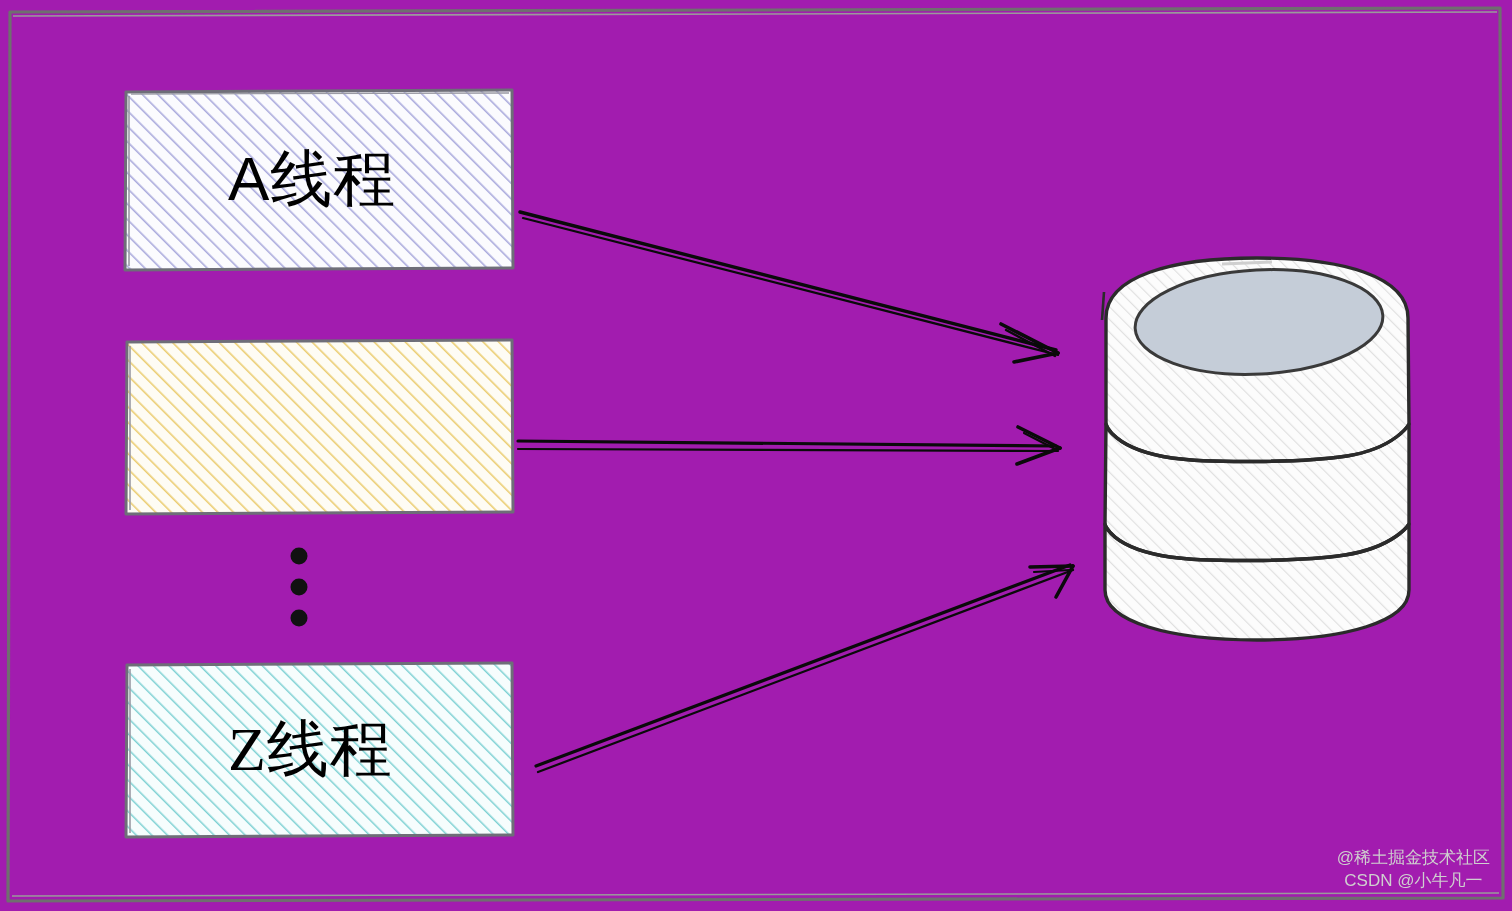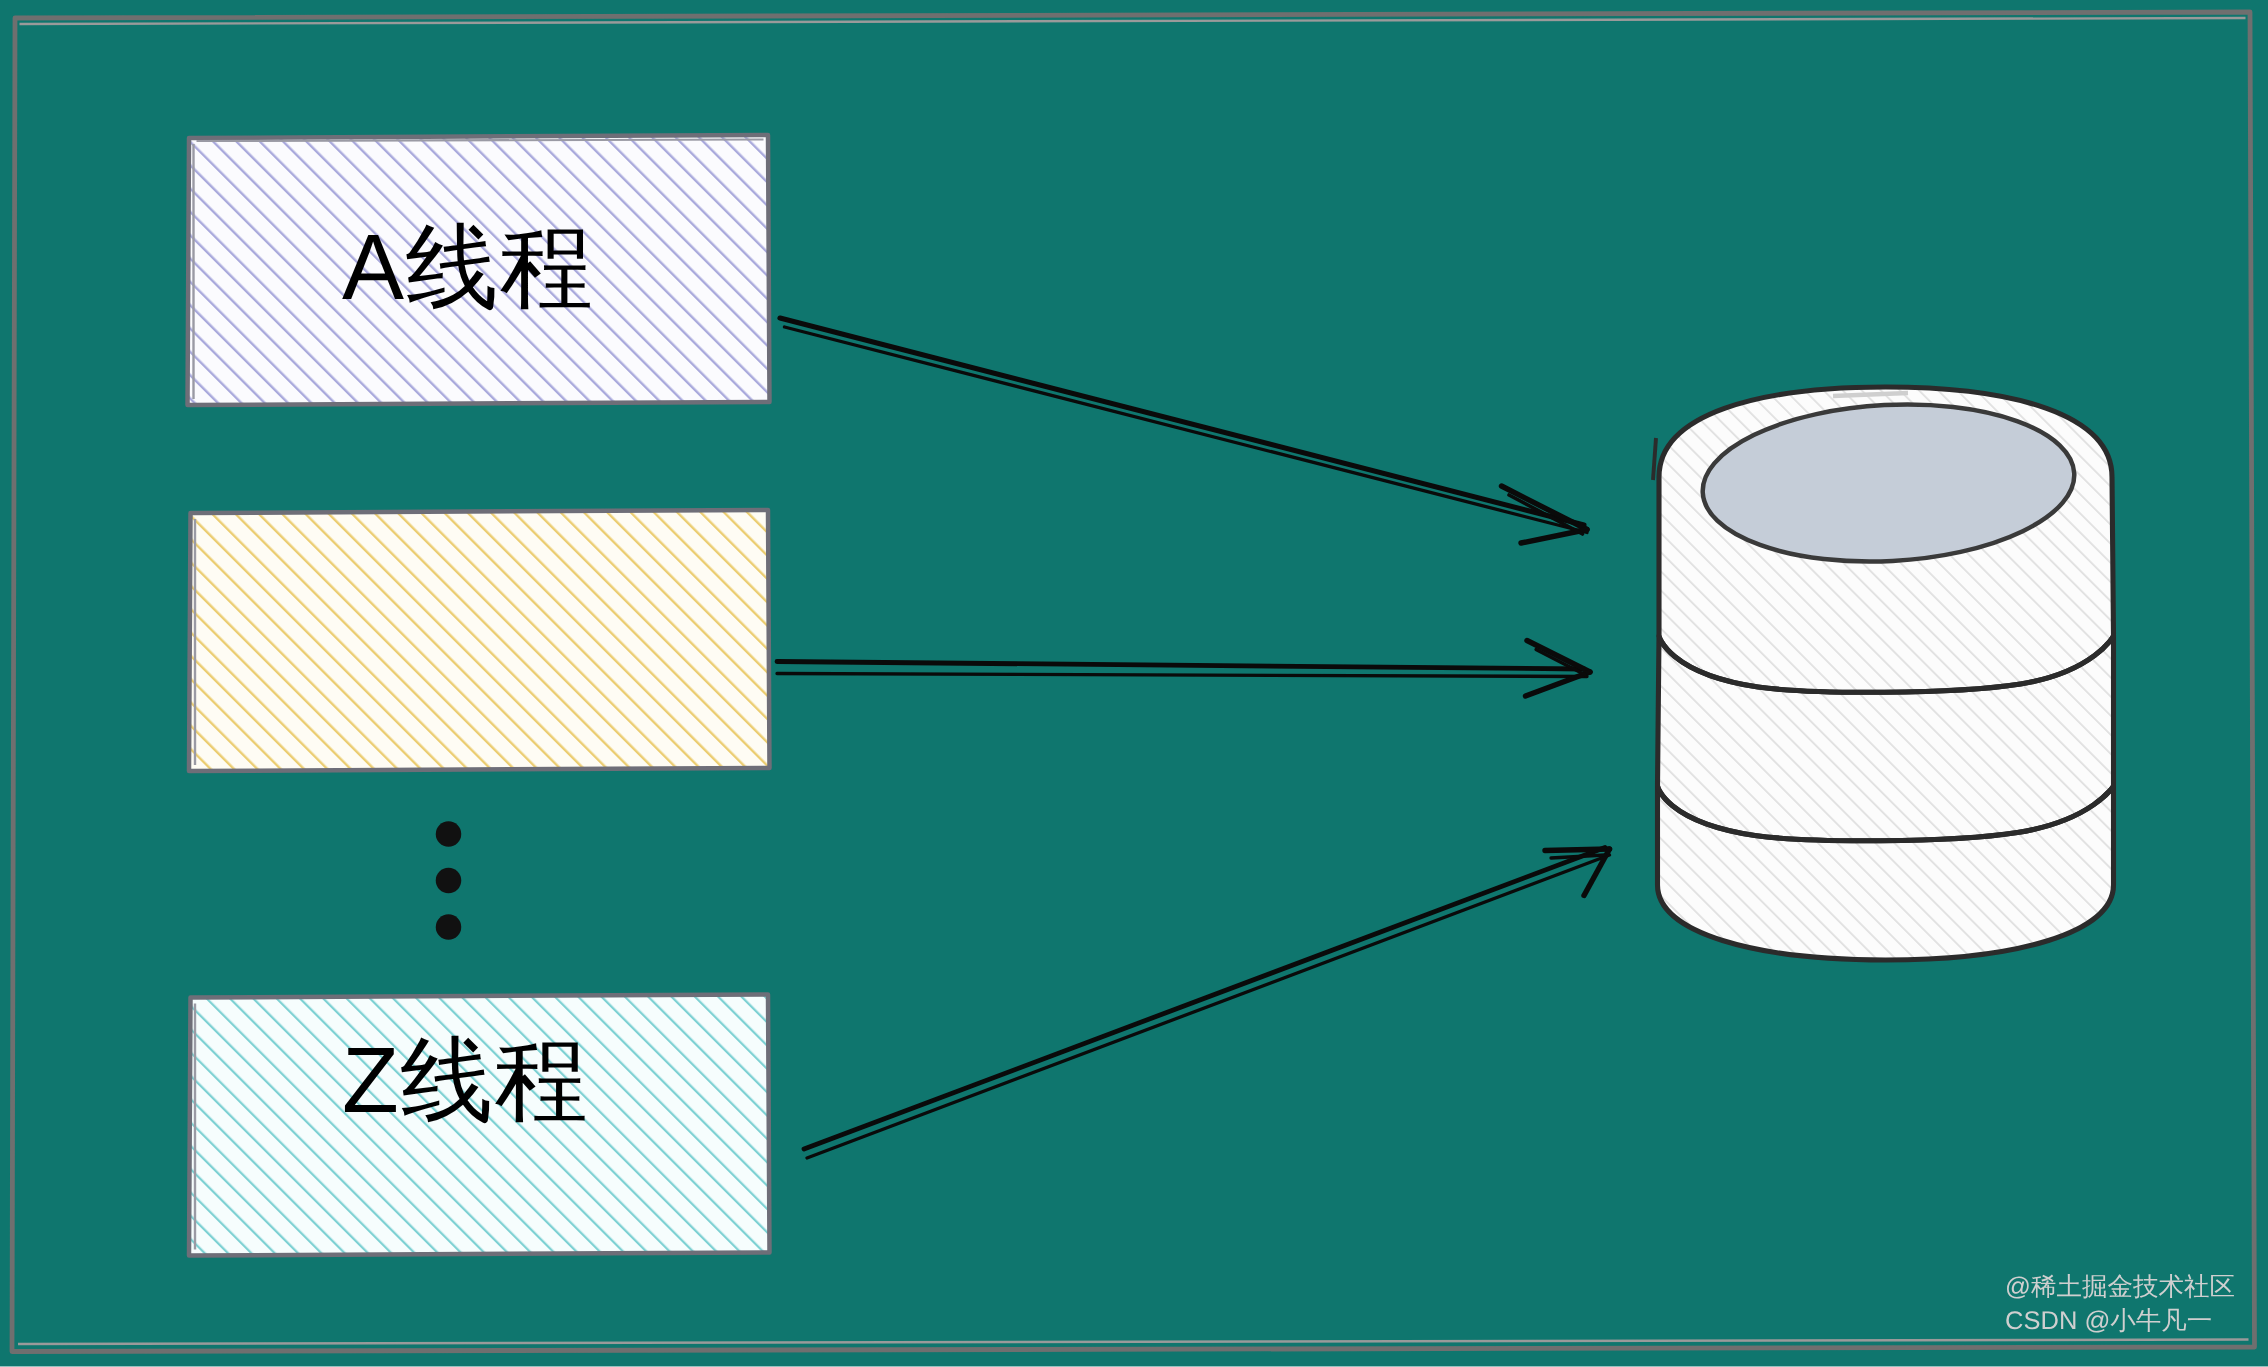--- a/index.html
+++ b/index.html
@@ -7,21 +7,21 @@
     padding: 0;
     background: #ffffff;
   }
   body {
     font-family: "Liberation Sans", "DejaVu Sans", sans-serif;
   }
   #canvas {
     position: relative;
     width: 1512px;
     height: 911px;
-    background: #0f766e;
+    background: #a21caf;
     overflow: hidden;
   }
   #canvas svg.layer {
     position: absolute;
     left: 0;
     top: 0;
     width: 1512px;
     height: 911px;
   }
   .thread-label {
@@ -32,21 +32,21 @@
     letter-spacing: 1px;
     line-height: 1;
     white-space: nowrap;
     font-family: "Liberation Sans", "DejaVu Sans", sans-serif;
   }
   .watermark {
     position: absolute;
     color: #cfcfcf;
     font-size: 17px;
     line-height: 1.35;
-    text-align: left;
+    text-align: center;
     white-space: nowrap;
     font-family: "Liberation Sans", "DejaVu Sans", sans-serif;
   }
   .wm-line { display: block; }
 </style>
 </head>
 <body>
 
 <div id="canvas">
 
@@ -167,20 +167,20 @@
     <g stroke="#0a0a0a" fill="none" stroke-linecap="round">
       <path d="M 536 766 L 1070 565" stroke-width="3.2"></path>
       <path d="M 538 772 L 1073 570" stroke-width="2.2"></path>
       <path d="M 1030 567 L 1073 566" stroke-width="3.6"></path>
       <path d="M 1056 597 L 1073 566" stroke-width="3.6"></path>
       <path d="M 1034 572 L 1070 570" stroke-width="2.2"></path>
     </g>
   </svg>
 
   <div class="thread-label" style="left:228px; top:148px;">A线程</div>
-  <div class="thread-label" style="left:228px; top:690px;">Z线程</div>
+  <div class="thread-label" style="left:228px; top:718px;font-family:Liberation Serif, serif;">Z线程</div>
 
   <div class="watermark" style="right:22px; bottom:18px;">
     <span class="wm-line">@稀土掘金技术社区</span>
     <span class="wm-line">CSDN @小牛凡一</span>
   </div>
 
 </div>
 
 </body></html>

